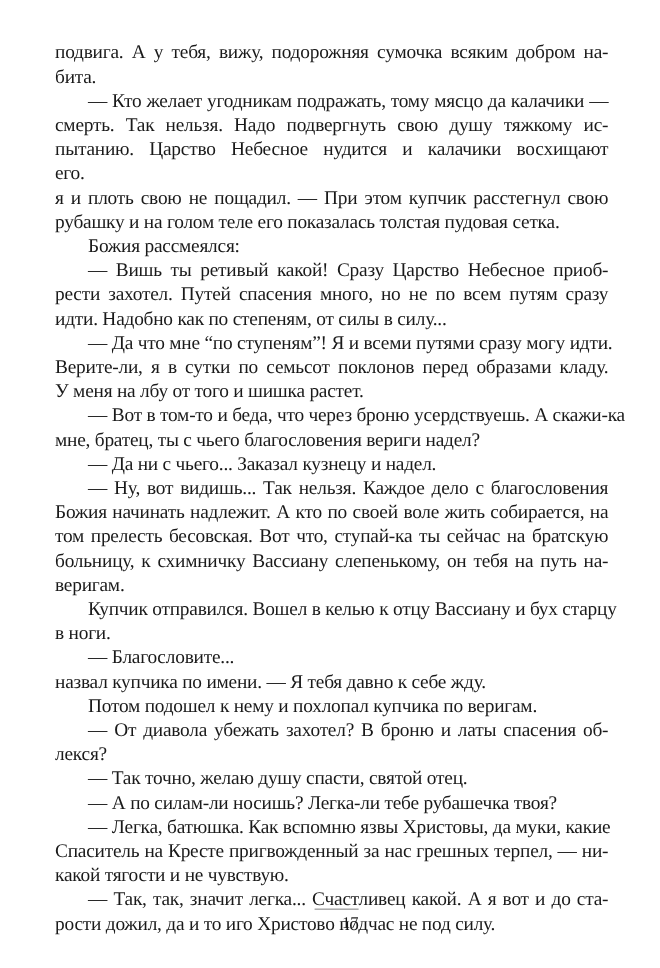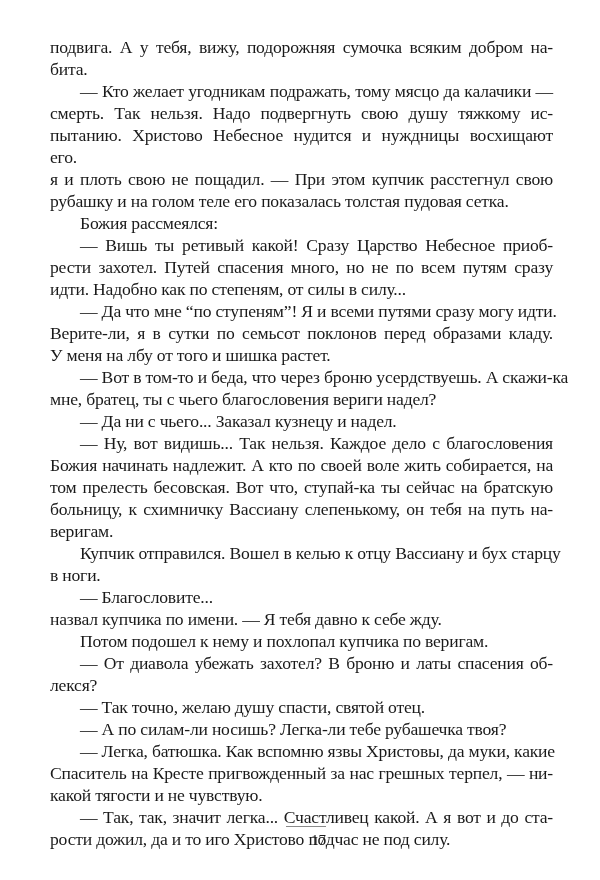--- a/index.html
+++ b/index.html
@@ -56,21 +56,21 @@
     }
   </style>
 </head>
 <body>
 
 <div class="page-body" id="page-body">
     <span class="line">подвига. А у тебя, вижу, подорожняя сумочка всяким добром на-</span>
     <span class="line last">бита.</span>
     <span class="line indent">— Кто желает угодникам подражать, тому мясцо да калачики —</span>
     <span class="line">смерть. Так нельзя. Надо подвергнуть свою душу тяжкому ис-</span>
-    <span class="line">пытанию. Христово Небесное нудится и нуждницы восхищают</span>
+    <span class="line">пытанию. Царство Небесное нудится и калачики восхищают</span>
     <span class="line last">его.</span>
     <span class="line">я и плоть свою не пощадил. — При этом купчик расстегнул свою</span>
     <span class="line last">рубашку и на голом теле его показалась толстая пудовая сетка.</span>
     <span class="line indent last">Божия рассмеялся:</span>
     <span class="line indent">— Вишь ты ретивый какой! Сразу Царство Небесное приоб-</span>
     <span class="line">рести захотел. Путей спасения много, но не по всем путям сразу</span>
     <span class="line last">идти. Надобно как по степеням, от силы в силу...</span>
     <span class="line indent">— Да что мне “по ступеням”! Я и всеми путями сразу могу идти.</span>
     <span class="line">Верите-ли, я в сутки по семьсот поклонов перед образами кладу.</span>
     <span class="line last">У меня на лбу от того и шишка растет.</span>

